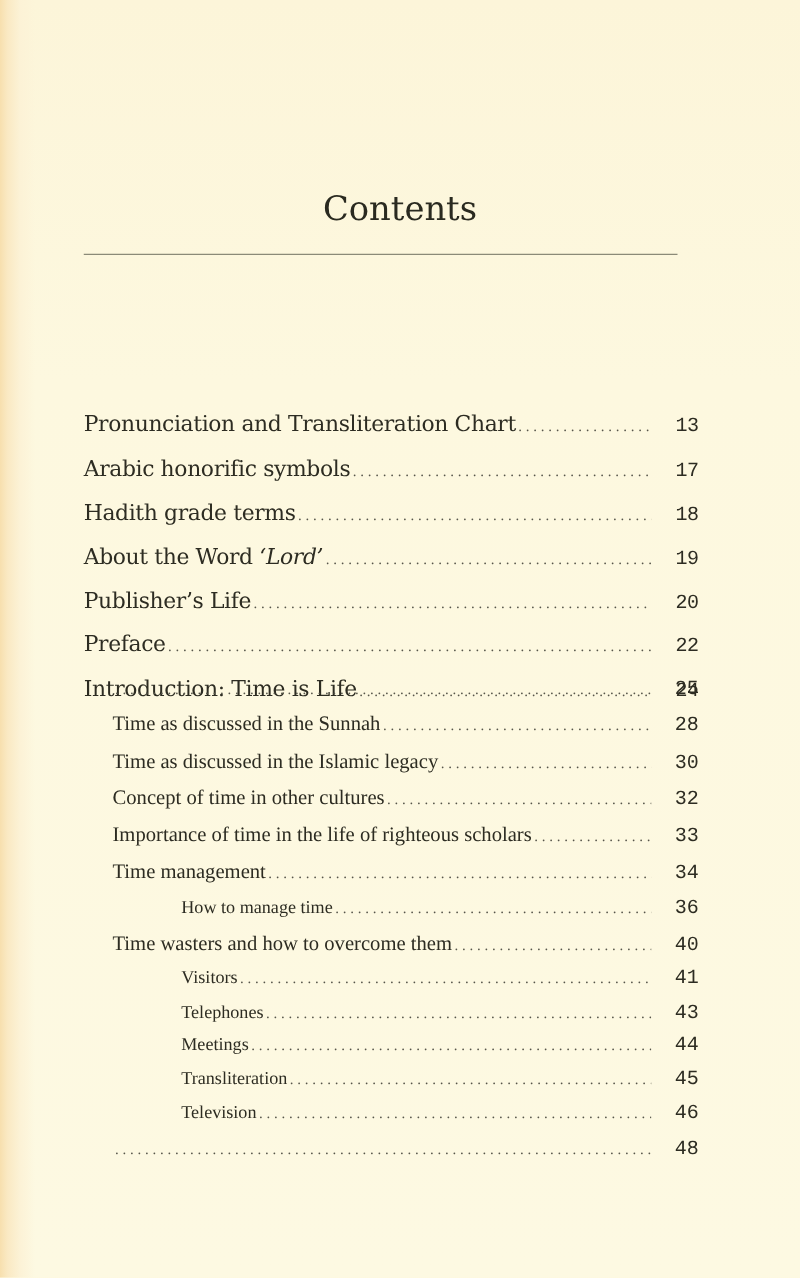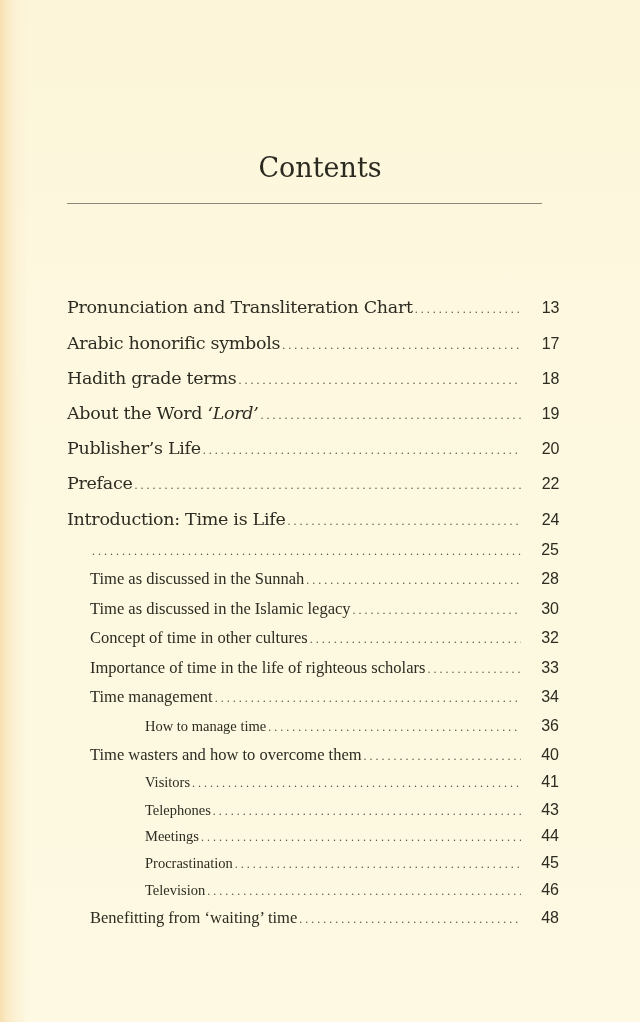--- a/index.html
+++ b/index.html
@@ -71,28 +71,29 @@
     }
     .entry .leader::before {
       content: ". . . . . . . . . . . . . . . . . . . . . . . . . . . . . . . . . . . . . . . . . . . . . . . . . . . . . . . . . . . . . . . . . . . . . . . . . . . . . . . . . . . . . . . . . . . .";
       letter-spacing: 0px;
       font-size: 12px;
     }
     .entry .page-num {
       flex: 0 0 auto;
       width: 34px;
       text-align: right;
-      font-family: Liberation Sans, sans-serif;
+      font-family: Liberation Mono, monospace;
     }
     .lvl1 {
       left: 67px;
       right: 81px;
       font-family: "DejaVu Serif", serif;
       font-size: 17.5px;
       letter-spacing: -0.3px;
+      margin-top: 32px;
     }
     .lvl1 .page-num { font-size: 16px; }
     .lvl2 {
       left: 90px;
       right: 81px;
       font-family: "Liberation Serif", serif;
       font-size: 16.5px;
     }
     .lvl2 .page-num { font-size: 16px; text-align: right; }
     .lvl3 {
@@ -215,31 +216,30 @@
       <span class="page-num">43</span>
     </div>
 
     <div class="entry lvl3" style="top:827px">
       <span class="label">Meetings</span>
       <span class="leader"></span>
       <span class="page-num">44</span>
     </div>
 
     <div class="entry lvl3" style="top:854px">
-      <span class="label">Procrastination</span>
+      <span class="label">Transliteration</span>
       <span class="leader"></span>
       <span class="page-num">45</span>
     </div>
 
     <div class="entry lvl3" style="top:881px">
       <span class="label">Television</span>
       <span class="leader"></span>
       <span class="page-num">46</span>
     </div>
 
     <div class="entry lvl2" style="top:908px">
-      <span class="label">Benefitting from ‘waiting’ time</span>
       <span class="leader"></span>
       <span class="page-num">48</span>
     </div>
 
   </div>
 </div>
 
 </body></html>

